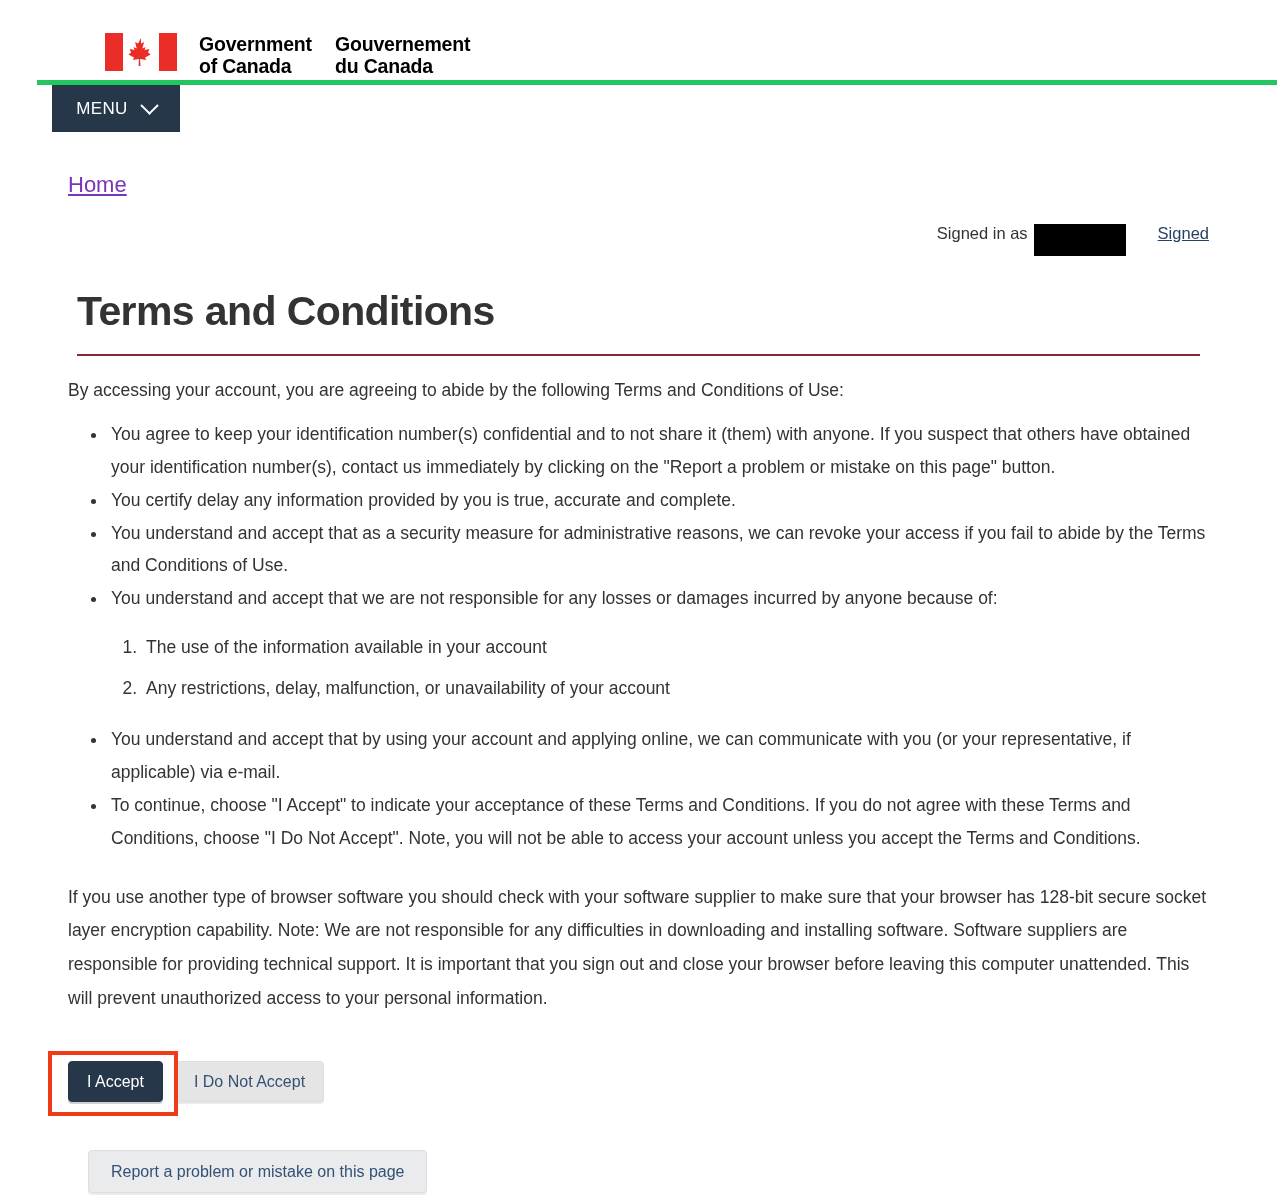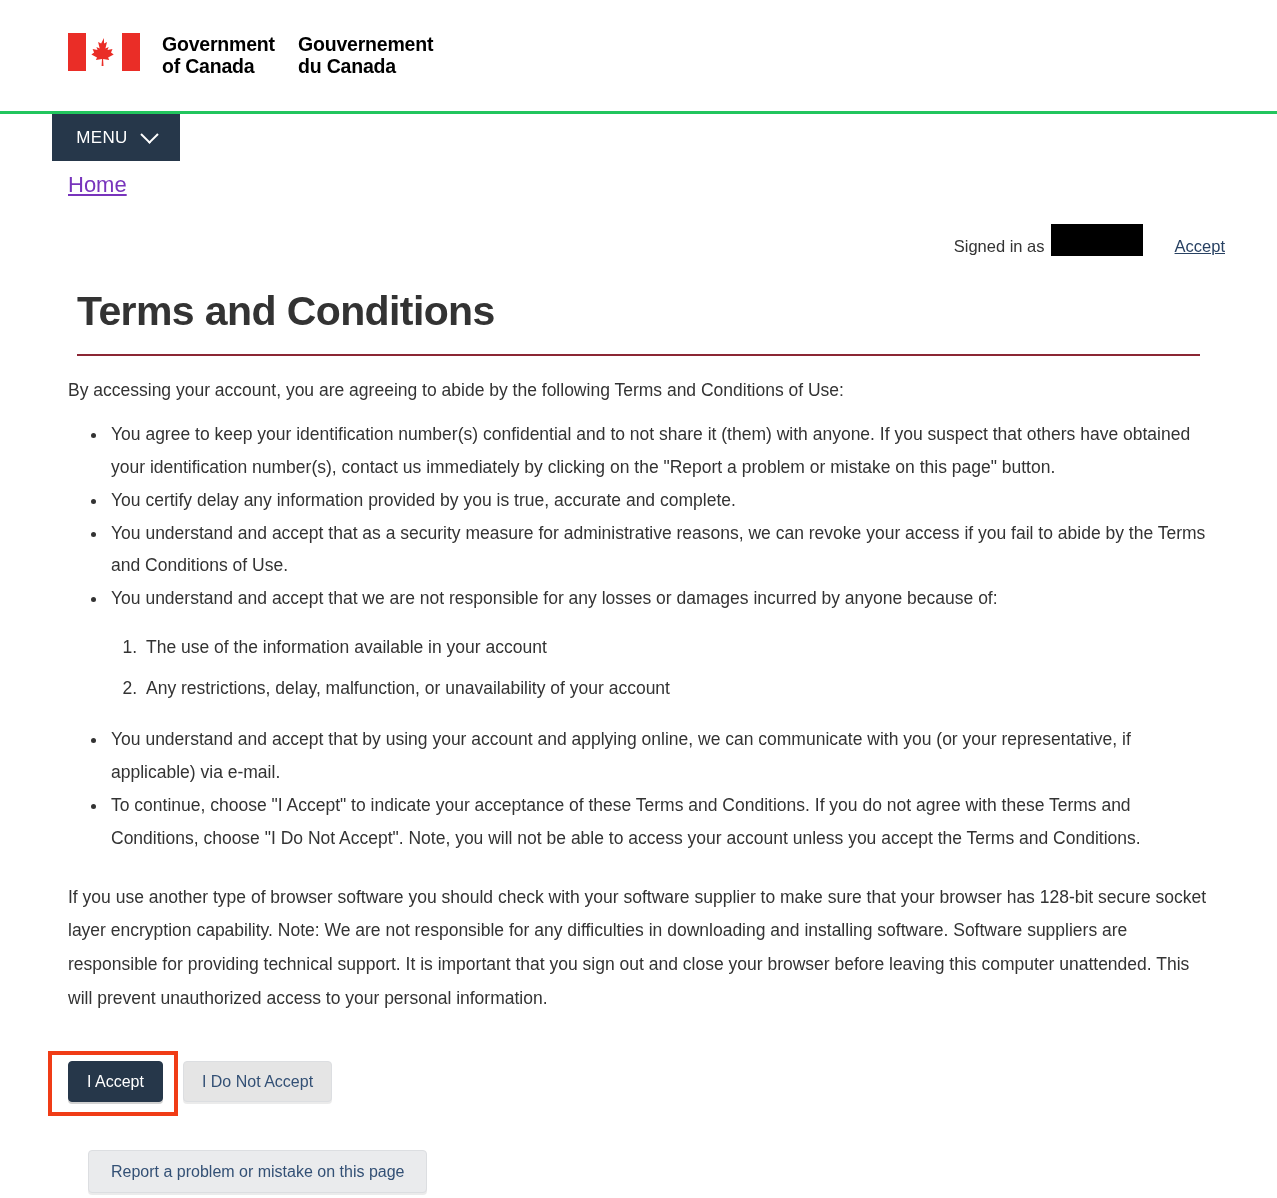--- a/index.html
+++ b/index.html
@@ -13,24 +13,25 @@
     height: 1198px;
     position: relative;
     font-family: "Liberation Sans", sans-serif;
     color: #333333;
     overflow: hidden;
   }
 
   
   .brand-band {
     position: relative;
-    height: 114px;
+    height: 85px;
     background: #ffffff;
-    border-bottom: 3px solid #22c55e;
+    border-bottom: 5px solid #22c55e;
     box-sizing: border-box;
+    margin-left: 37px;
   }
   .brand-inner {
     position: absolute;
     left: 68px;
     top: 33px;
     display: flex;
     align-items: flex-start;
   }
   .goc-flag {
     width: 72px;
@@ -91,24 +92,24 @@
     font-size: 22px;
   }
   .breadcrumb a {
     color: #7834bc;
     text-decoration: underline;
   }
 
   
   .signin-bar {
     position: absolute;
-    right: 52px;
+    right: 68px;
     top: 224px;
     display: flex;
-    align-items: flex-end;
+    align-items: flex-start;
     font-size: 16.5px;
     color: #333333;
   }
   .signin-label { white-space: nowrap; }
   .redacted {
     display: inline-block;
     width: 92px;
     height: 32px;
     background: #000000;
     margin-left: 6px;
@@ -169,21 +170,21 @@
   }
   p.body-para { margin-top: 26px; }
 
   
   .actions {
     position: absolute;
     left: 68px;
     top: 1061px;
     display: flex;
     align-items: flex-start;
-    gap: 20px;
+    gap: 12px;
   }
   .btn {
     font-family: "Liberation Sans", sans-serif;
     font-size: 16px;
     border-radius: 4px;
     cursor: pointer;
     box-sizing: border-box;
     padding: 0 18px;
     height: 41px;
     line-height: 39px;
@@ -266,21 +267,21 @@
   </button>
 </div>
 
 <nav class="breadcrumb">
   <a href="#">Home</a>
 </nav>
 
 <div class="signin-bar">
   <span class="signin-label">Signed in as</span>
   <span class="redacted"></span>
-  <a class="logout-link" href="#">Accept</a>
+  <a class="logout-link" href="#">Signed</a>
 </div>
 
 <main class="content">
   <h1 class="page-title">Terms and Conditions</h1>
 
   <p class="lead">By accessing your account, you are agreeing to abide by the following Terms and Conditions of Use:</p>
 
   <ul class="tc-list">
     <li>You agree to keep your identification number(s) confidential and to not share it (them) with anyone. If you suspect that others have obtained your identification number(s), contact us immediately by clicking on the "Report a problem or mistake on this page" button.</li>
     <li>You certify delay any information provided by you is true, accurate and complete.</li>

